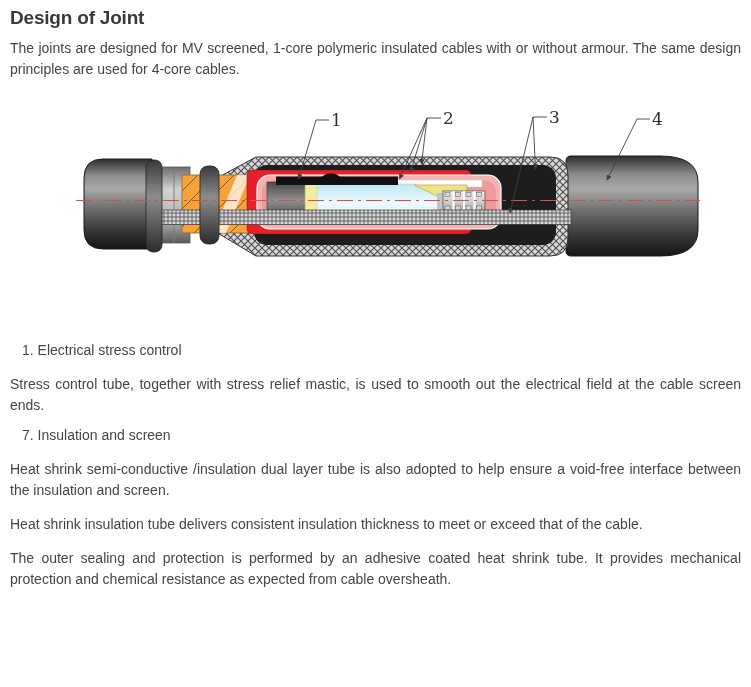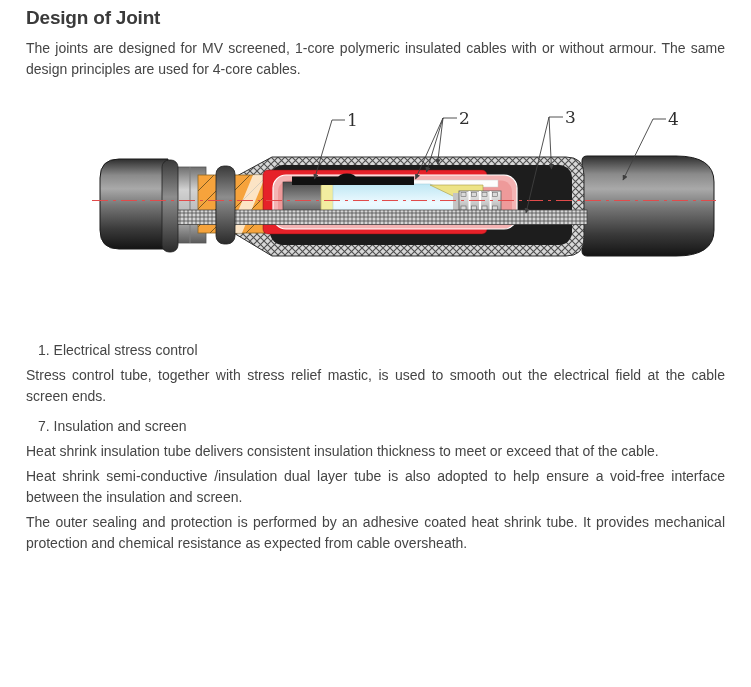--- a/index.html
+++ b/index.html
@@ -1,26 +1,26 @@
 <!DOCTYPE html>
 <html><head>
 <meta charset="utf-8">
 <style>
   html,body{margin:0;padding:0;background:#ffffff;}
   body{width:751px;height:687px;overflow:hidden;
        font-family:"Liberation Sans",sans-serif;color:#454545;}
-  .page{padding:0 26px;}
+  .page{padding:0 10px;}
   h1{font-size:19px;line-height:23px;font-weight:bold;color:#3a3a3a;
      letter-spacing:-0.2px;margin:6px 0 9px 0;}
   .intro{font-size:14px;line-height:21px;margin:0;text-align:justify;}
   svg.diagram{display:block;margin:13px 0 0 0;}
   .sections{margin-top:72px;}
   .sec-h{font-size:14px;line-height:21px;margin:9px 0 0 12px;color:#454545;}
   .sec-h.first{margin-top:0;}
-  .sec-p{font-size:14px;line-height:21px;margin:4px 0 0 0;text-align:justify;}
+  .sec-p{font-size:14px;line-height:21px;margin:13px 0 0 0;text-align:justify;}
   text.callout{font-family:"DejaVu Serif",serif;font-size:17px;fill:#2e2e2e;}
 </style>
 </head>
 <body>
 
 <div class="page">
 
   <h1>Design of Joint</h1>
 
   <p class="intro">The joints are designed for MV screened, 1-core polymeric insulated cables with or without armour. The same design principles are used for 4-core cables.</p>
@@ -164,21 +164,21 @@
     <text class="callout" x="642" y="122">4</text>
   </svg>
 
   <div class="sections">
     <div>
       <p class="sec-h first">1. Electrical stress control</p>
       <p class="sec-p">Stress control tube, together with stress relief mastic, is used to smooth out the electrical field at the cable screen ends.</p>
     </div>
     <div>
       <p class="sec-h">7. Insulation and screen</p>
+      <p class="sec-p">Heat shrink semi-conductive /insulation dual layer tube is also adopted to help ensure a void-free interface between the insulation and screen.</p>
       <p class="sec-p">Heat shrink insulation tube delivers consistent insulation thickness to meet or exceed that of the cable.</p>
-      <p class="sec-p">Heat shrink semi-conductive /insulation dual layer tube is also adopted to help ensure a void-free interface between the insulation and screen.</p>
     </div>
     <div>
       <p class="sec-p">The outer sealing and protection is performed by an adhesive coated heat shrink tube. It provides mechanical protection and chemical resistance as expected from cable oversheath.</p>
     </div>
   </div>
 
 </div>
 
 </body></html>

